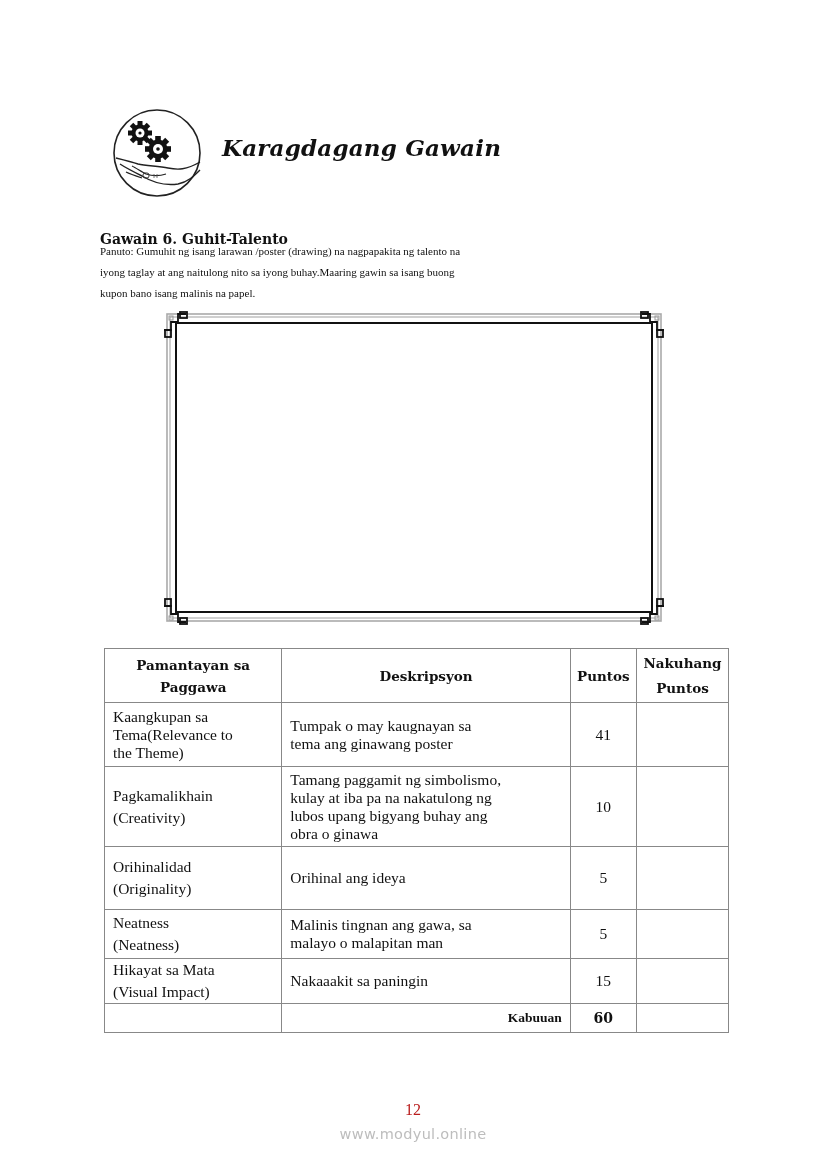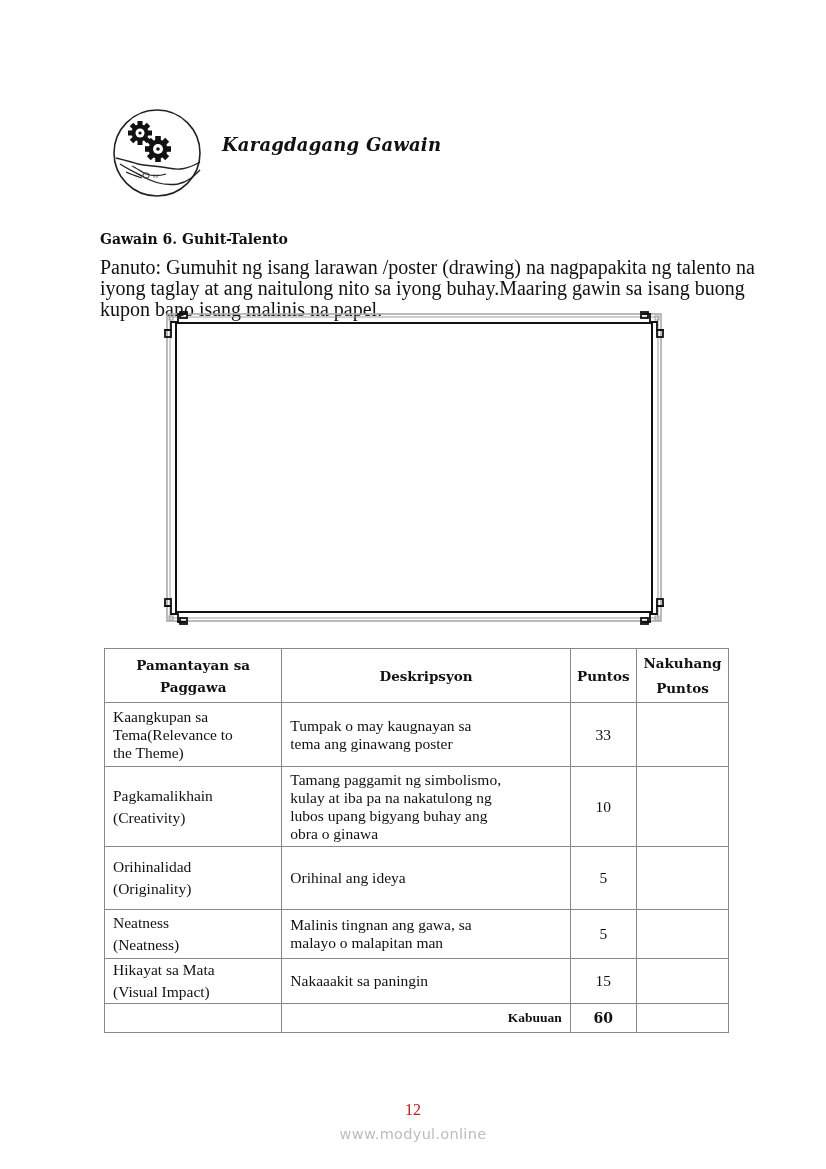--- a/index.html
+++ b/index.html
@@ -2,26 +2,26 @@
 <html><head>
 <meta charset="utf-8">
 <style>
   html, body { margin: 0; padding: 0; background: #ffffff; }
   body { width: 826px; height: 1169px; position: relative; overflow: hidden;
          font-family: "DejaVu Serif", "Liberation Serif", serif; color: #111; }
   .abs { position: absolute; }
 
   .logo { left: 112px; top: 108px; width: 90px; height: 90px; }
   .title { left: 222px; top: 134px; font-family: "DejaVu Serif", serif; font-weight: bold;
-           font-style: italic; font-size: 18px; letter-spacing: 0.2px; color: #111; white-space: nowrap; }
+           font-style: italic; font-size: 23px; letter-spacing: 0.2px; color: #111; white-space: nowrap; }
 
   .task-heading { left: 100px; top: 212px; font-family: "DejaVu Serif", serif; font-weight: bold;
                   font-size: 14px; white-space: nowrap; margin-top: 19px; }
   .instructions { left: 100px; top: 241px; width: 640px; font-family: "Liberation Serif", serif;
-                  font-size: 20px; line-height: 21px; margin-top: 16px; }
+                  font-size: 11px; line-height: 21px; }
   .instructions span { display: block; white-space: nowrap; }
 
   .frame { left: 164px; top: 310px; width: 500px; height: 316px; }
 
   table.rubric { position: absolute; left: 104px; top: 648px; border-collapse: collapse;
                  width: 625px; table-layout: fixed; border-radius: 21px; }
   table.rubric td, table.rubric th { border: 1px solid #888; padding: 0 8px; vertical-align: middle;
                  font-family: "Liberation Serif", serif; font-size: 15.5px; line-height: 18px; font-weight: normal; }
   table.rubric th { font-family: "DejaVu Serif", serif; font-weight: bold; font-size: 13.5px;
                     text-align: center; line-height: 22px; }
@@ -146,21 +146,21 @@
   <tr style="height:64px">
     <td class="crit">
       <span>Kaangkupan sa</span>
       <span>Tema(Relevance to</span>
       <span>the Theme)</span>
     </td>
     <td class="desc crit">
       <span>Tumpak o may kaugnayan sa</span>
       <span>tema ang ginawang poster</span>
     </td>
-    <td class="num">33</td>
+    <td class="num">41</td>
     <td></td>
   </tr>
   <tr style="height:80px">
     <td class="crit" style="line-height:22px">
       <span>Pagkamalikhain</span>
       <span>(Creativity)</span>
     </td>
     <td class="desc crit">
       <span>Tamang paggamit ng simbolismo,</span>
       <span>kulay at iba pa na nakatulong ng</span>

